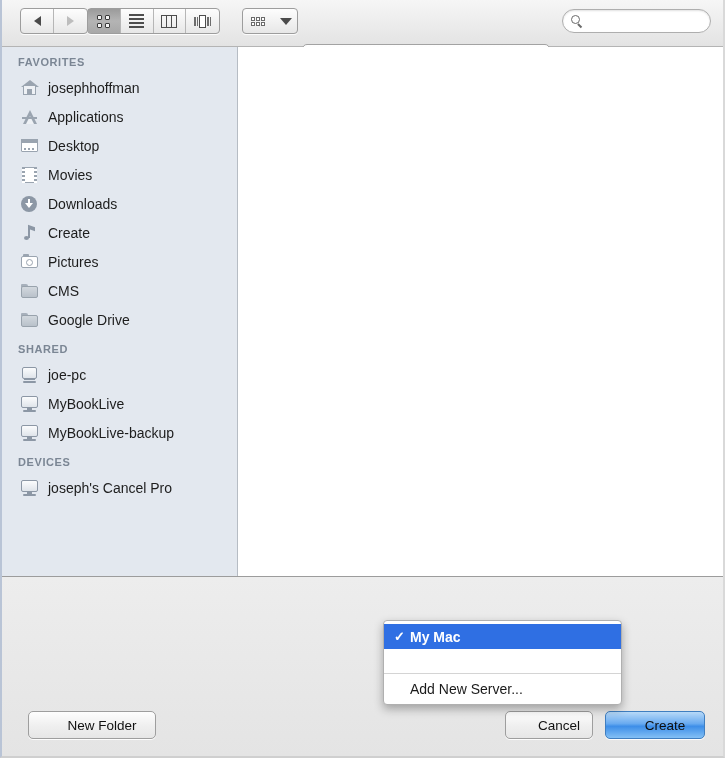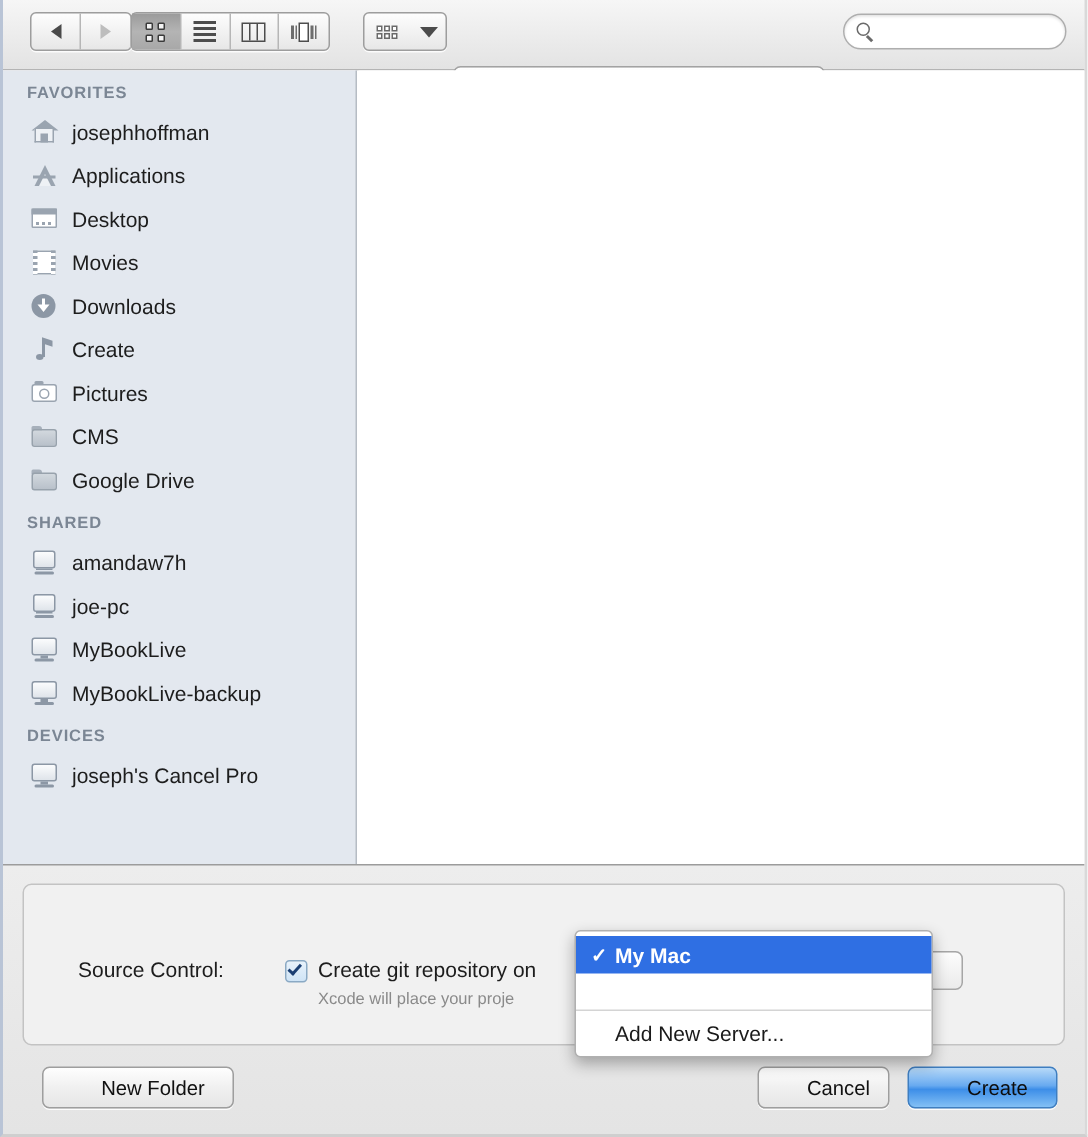--- a/index.html
+++ b/index.html
@@ -424,28 +424,20 @@
         <span>Google Drive</span>
       </div>
 
       <div class="sb-header">SHARED</div>
       <div class="sb-item">
         <span class="sb-ic i-disp old">
             <span class="scr"></span>
             <span class="rib"></span>
             <span class="base"></span>
           </span>
-        <span>amandaw7h</span>
-      </div>
-      <div class="sb-item">
-        <span class="sb-ic i-disp old">
-            <span class="scr"></span>
-            <span class="rib"></span>
-            <span class="base"></span>
-          </span>
         <span>joe-pc</span>
       </div>
       <div class="sb-item">
         <span class="sb-ic i-disp">
             <span class="scr"></span>
             <span class="neck"></span>
             <span class="base"></span>
           </span>
         <span>MyBookLive</span>
       </div>
@@ -466,31 +458,20 @@
             <span class="base"></span>
           </span>
         <span>joseph's Cancel Pro</span>
       </div>
     </div>
 
     <div class="filelist"></div>
   </div>
 
   <div class="panel">
-    <div class="accessory">
-      <span class="sc-label">Source Control:</span>
-
-      <span class="chk">
-        <span class="mark"></span>
-      </span>
-      <span class="chk-text">Create git repository on</span>
-      <span class="helper">Xcode will place your proje</span>
-
-      <span class="repo-popup"></span>
-    </div>
 
     <button class="btn" id="new-folder-btn">New Folder</button>
     <button class="btn" id="cancel-btn">Cancel</button>
     <button class="btn primary" id="create-btn">Create</button>
   </div>
 
   <div class="menu">
     <div class="menu-item hi">
       <span class="tick">✓</span>
       <span>My Mac</span>

